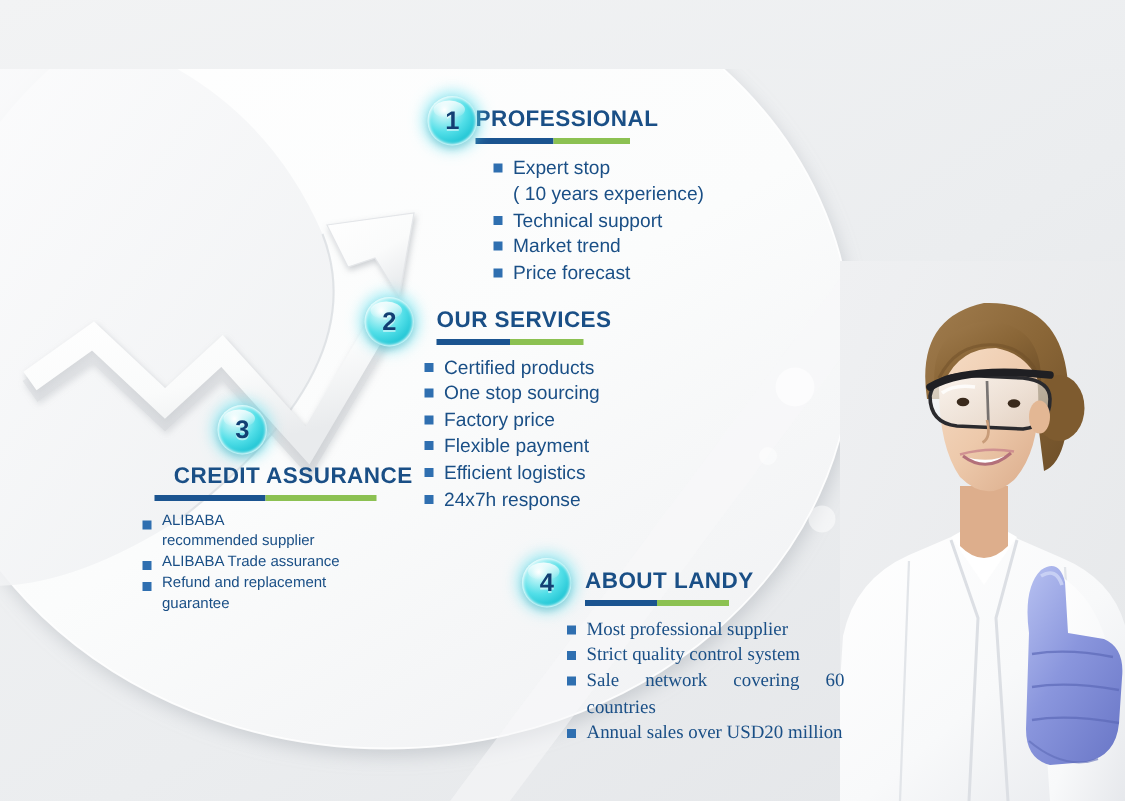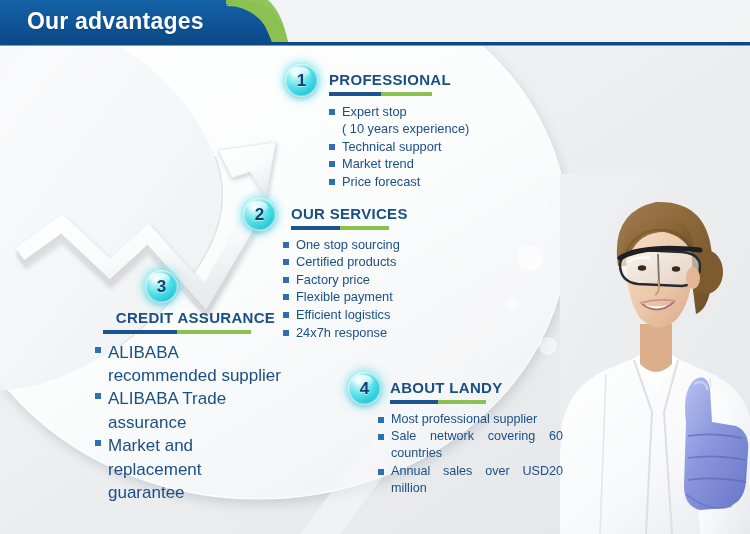--- a/index.html
+++ b/index.html
@@ -94,43 +94,43 @@
   ul.items li .bullet {
     position: absolute; left: 0; top: 6px;
     width: 6px; height: 6px; background: #2f6fb0;
   }
   ul.items li.cont { padding-left: 13px; }
   ul.items li.justify { text-align: justify; }
 
   
   #sec1 { left: 285px; top: 62px; width: 230px; }
   #sec1 .badge { left: 0px; top: 2px; }
-  #sec1 .head  { margin-left: 44px; padding-top: 10px; }
+  #sec1 .head  { margin-left: 32px; padding-top: 10px; }
   #sec1 .underline { width: 103px; }
   #sec1 ul.items { margin-left: 44px; margin-top: 7px; }
 
   #sec2 { left: 243px; top: 196px; width: 230px; }
   #sec2 .badge { left: 0px; top: 2px; }
   #sec2 .head  { margin-left: 48px; padding-top: 10px; }
   #sec2 .underline { width: 98px; }
   #sec2 ul.items { margin-left: 40px; margin-top: 6px; }
 
   #sec3 { left: 95px; top: 270px; width: 190px; }
   #sec3 .badge { left: 50px; top: 0px; }
   #sec3 .head  { margin-top: 40px; }
   #sec3 .sec-title { text-align: center; padding-left: 11px; }
   #sec3 .underline { width: 148px; margin-left: 8px; }
   #sec3 ul.items { margin-top: 7px; margin-left: 0px; }
-  #sec3 ul.items li { font-size: 17px; }
+  #sec3 ul.items li { font-size: 10px; }
 
   #sec4 { left: 348px; top: 368px; width: 215px; }
   #sec4 .badge { left: 0px; top: 4px; }
   #sec4 .head  { margin-left: 42px; padding-top: 12px; }
   #sec4 .underline { width: 96px; }
-  #sec4 ul.items { margin-left: 30px; margin-top: 7px; }
+  #sec4 ul.items { margin-left: 30px; margin-top: 7px; font-family: Liberation Serif, serif; }
   #sec4 ul.items li { font-size: 12.6px; }
 </style>
 </head>
 <body>
 
 <div id="page">
 
   <svg id="bg-layer" viewBox="0 0 750 488" preserveAspectRatio="none">
     <defs>
       <linearGradient id="pageGrad" x1="0" y1="0" x2="1" y2="1">
@@ -272,41 +272,20 @@
                  L 140 336 Q 124 332 124 312 Z" fill="url(#gloveG)"></path>
         <path d="M 128 262 Q 152 258 182 264" fill="none" stroke="#5d6ab8" stroke-width="1.6" opacity="0.7"></path>
         <path d="M 128 284 Q 152 280 186 286" fill="none" stroke="#5d6ab8" stroke-width="1.6" opacity="0.7"></path>
         <path d="M 128 306 Q 152 302 186 308" fill="none" stroke="#5d6ab8" stroke-width="1.6" opacity="0.7"></path>
         <path d="M 134 210 Q 144 204 148 216" fill="none" stroke="#cdd5f6" stroke-width="2.4" opacity="0.85"></path>
         <path d="M 126 320 Q 150 340 172 332" fill="none" stroke="#5d6ab8" stroke-width="1.4" opacity="0.6"></path>
       </g>
     </svg>
   </div>
 
-  <div id="header">
-    <svg id="header-bg" viewBox="0 0 750 46" preserveAspectRatio="none">
-      <defs>
-        <linearGradient id="barGrad" x1="0" y1="0" x2="0" y2="1">
-          <stop offset="0%" stop-color="#1461a6"></stop>
-          <stop offset="55%" stop-color="#0f5597"></stop>
-          <stop offset="100%" stop-color="#0b4a87"></stop>
-        </linearGradient>
-      </defs>
-      <rect x="0" y="0" width="750" height="42" fill="#f2f3f4"></rect>
-
-      <path d="M 0 0 L 232 0 Q 272 0 282 26 L 288 42 L 0 42 Z" fill="url(#barGrad)"></path>
-
-      <path d="M 232 0 Q 272 0 282 26 L 288 42 L 272 42 L 266 28
-               Q 256 6 226 6 Z" fill="#8cc152"></path>
-      <path d="M 226 0 L 268 0 Q 282 12 288 42 L 272 42 Q 264 10 226 4 Z" fill="#8cc152" opacity="0.95"></path>
-
-      <rect x="0" y="42" width="750" height="3.5" fill="#0b4a87"></rect>
-    </svg>
-    <div id="header-title">Our advantages</div>
-  </div>
 
   <div class="section" id="sec1">
     <div class="badge">
       <span class="badge-num">1</span>
     </div>
     <div class="head">
       <div class="sec-title">PROFESSIONAL</div>
       <div class="underline">
         <span class="u-blue"></span>
           <span class="u-green"></span>
@@ -326,22 +305,22 @@
       <span class="badge-num">2</span>
     </div>
     <div class="head">
       <div class="sec-title">OUR SERVICES</div>
       <div class="underline">
         <span class="u-blue"></span>
           <span class="u-green"></span>
       </div>
     </div>
     <ul class="items">
+      <li><span class="bullet"></span><span>Certified products</span></li>
       <li><span class="bullet"></span><span>One stop sourcing</span></li>
-      <li><span class="bullet"></span><span>Certified products</span></li>
       <li><span class="bullet"></span><span>Factory price</span></li>
       <li><span class="bullet"></span><span>Flexible payment</span></li>
       <li><span class="bullet"></span><span>Efficient logistics</span></li>
       <li><span class="bullet"></span><span>24x7h response</span></li>
     </ul>
   </div>
 
   <div class="section" id="sec3">
     <div class="badge">
       <span class="badge-num">3</span>
@@ -350,37 +329,37 @@
       <div class="sec-title">CREDIT ASSURANCE</div>
       <div class="underline">
         <span class="u-blue"></span>
           <span class="u-green"></span>
       </div>
     </div>
     <ul class="items">
       <li><span class="bullet"></span><span>ALIBABA</span></li>
       <li class="cont"><span>recommended supplier</span></li>
       <li><span class="bullet"></span><span>ALIBABA Trade assurance</span></li>
-      <li><span class="bullet"></span><span>Market and replacement</span></li>
+      <li><span class="bullet"></span><span>Refund and replacement</span></li>
       <li class="cont"><span>guarantee</span></li>
     </ul>
   </div>
 
   <div class="section" id="sec4">
     <div class="badge">
       <span class="badge-num">4</span>
     </div>
     <div class="head">
       <div class="sec-title">ABOUT LANDY</div>
       <div class="underline">
         <span class="u-blue"></span>
           <span class="u-green"></span>
       </div>
     </div>
     <ul class="items">
       <li><span class="bullet"></span><span>Most professional supplier</span></li>
-      <li><span class="bullet"></span></li>
+      <li><span class="bullet"></span><span>Strict quality control system</span></li>
       <li class="justify"><span class="bullet"></span><span>Sale network covering 60 countries</span></li>
       <li class="justify"><span class="bullet"></span><span>Annual sales over USD20 million</span></li>
     </ul>
   </div>
 
 </div>
 
 </body></html>

